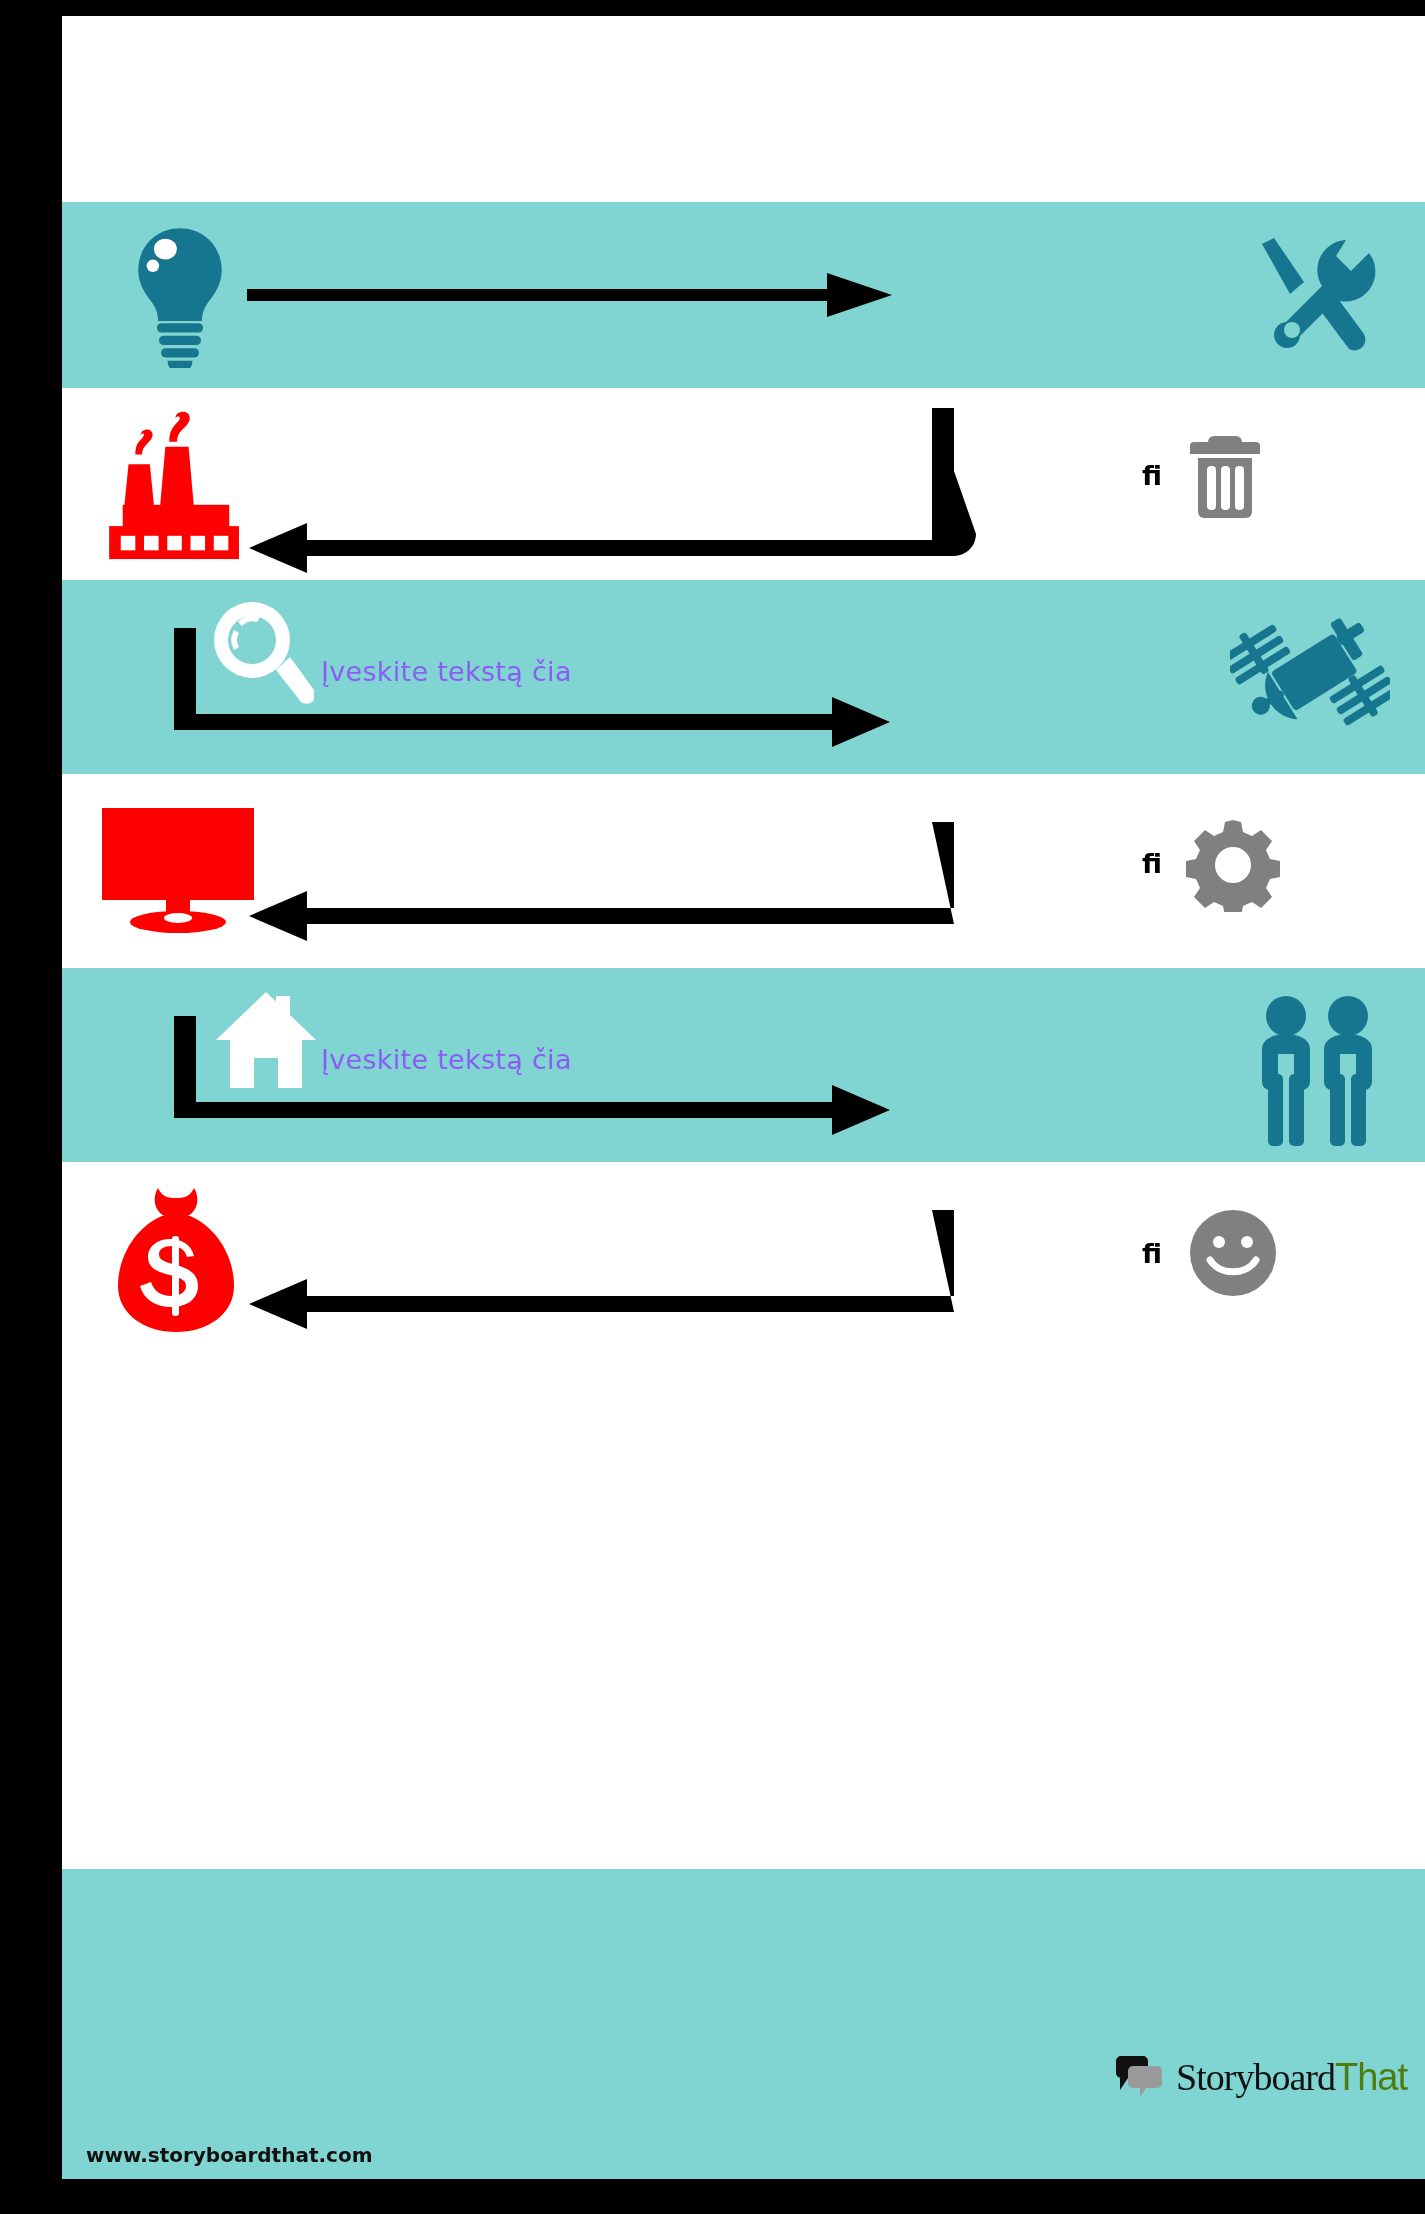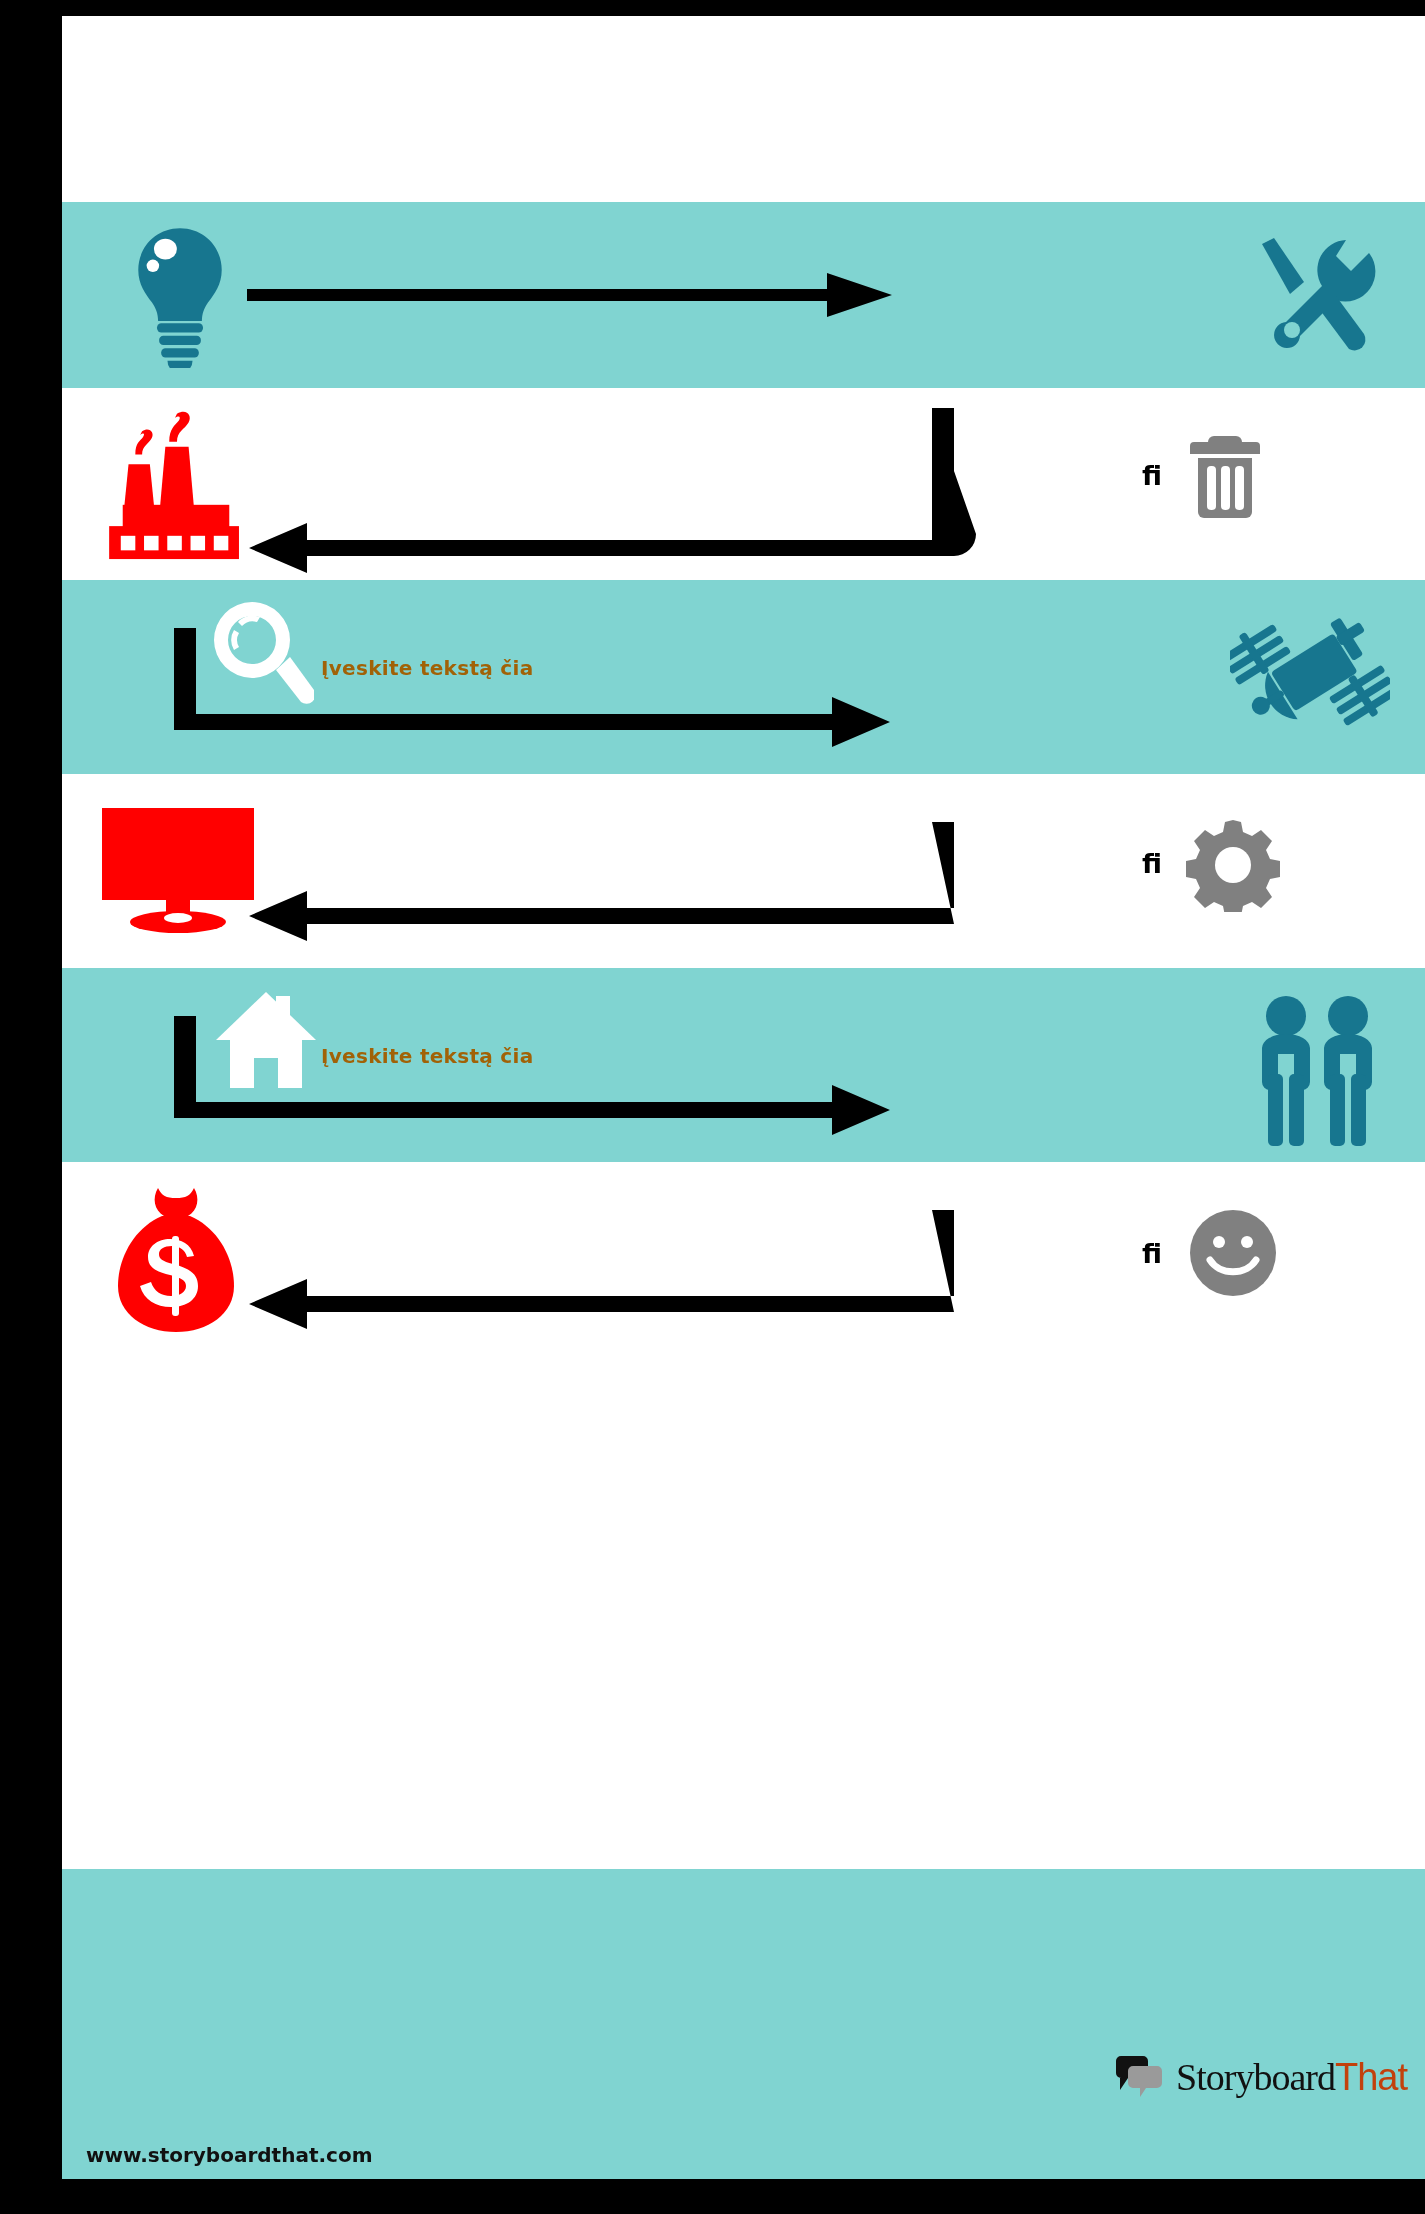--- a/index.html
+++ b/index.html
@@ -17,31 +17,31 @@
   .conn{position:absolute;left:0;top:0;width:1389px;height:100%;pointer-events:none;}
   .conn svg{display:block;width:100%;height:100%;}
 
   
   .ibox{position:absolute;display:flex;align-items:center;justify-content:center;}
   .ibox svg{display:block;width:100%;height:100%;}
 
   
   .fi-label{position:absolute;font-weight:bold;color:#000;font-size:27px;
             font-family:"DejaVu Sans",sans-serif;line-height:1;}
-  .row-text{position:absolute;font-weight:bold;color:#a16207;font-size:20px;
+  .row-text{position:absolute;font-weight:normal;color:#8b5cf6;font-size:27px;
             font-family:"DejaVu Sans",sans-serif;letter-spacing:.3px;white-space:nowrap;}
 
   
   #footer-band{position:absolute;left:0;bottom:0;width:1389px;height:310px;background:#80D4D1;}
   #url{position:absolute;left:24px;bottom:12px;font-size:20px;font-weight:bold;color:#111;
        font-family:"DejaVu Sans",sans-serif;}
   #logo{position:absolute;right:44px;bottom:80px;display:flex;align-items:center;gap:10px;}
   #logo .wordmark{font-size:38px;font-family:"Liberation Sans",sans-serif;letter-spacing:-1px;}
   #logo .wm-a{color:#111;font-family:Liberation Serif, serif;}
-  #logo .wm-b{color:#c2410c;}
+  #logo .wm-b{color:#4d7c0f;}
 </style>
 </head>
 <body>
 
 <div id="poster">
   <div id="sheet">
 
     <div class="band teal" style="top:186px;height:186px;"></div>
     <div class="band white" style="top:372px;height:192px;"></div>
     <div class="band teal" style="top:564px;height:194px;"></div>

